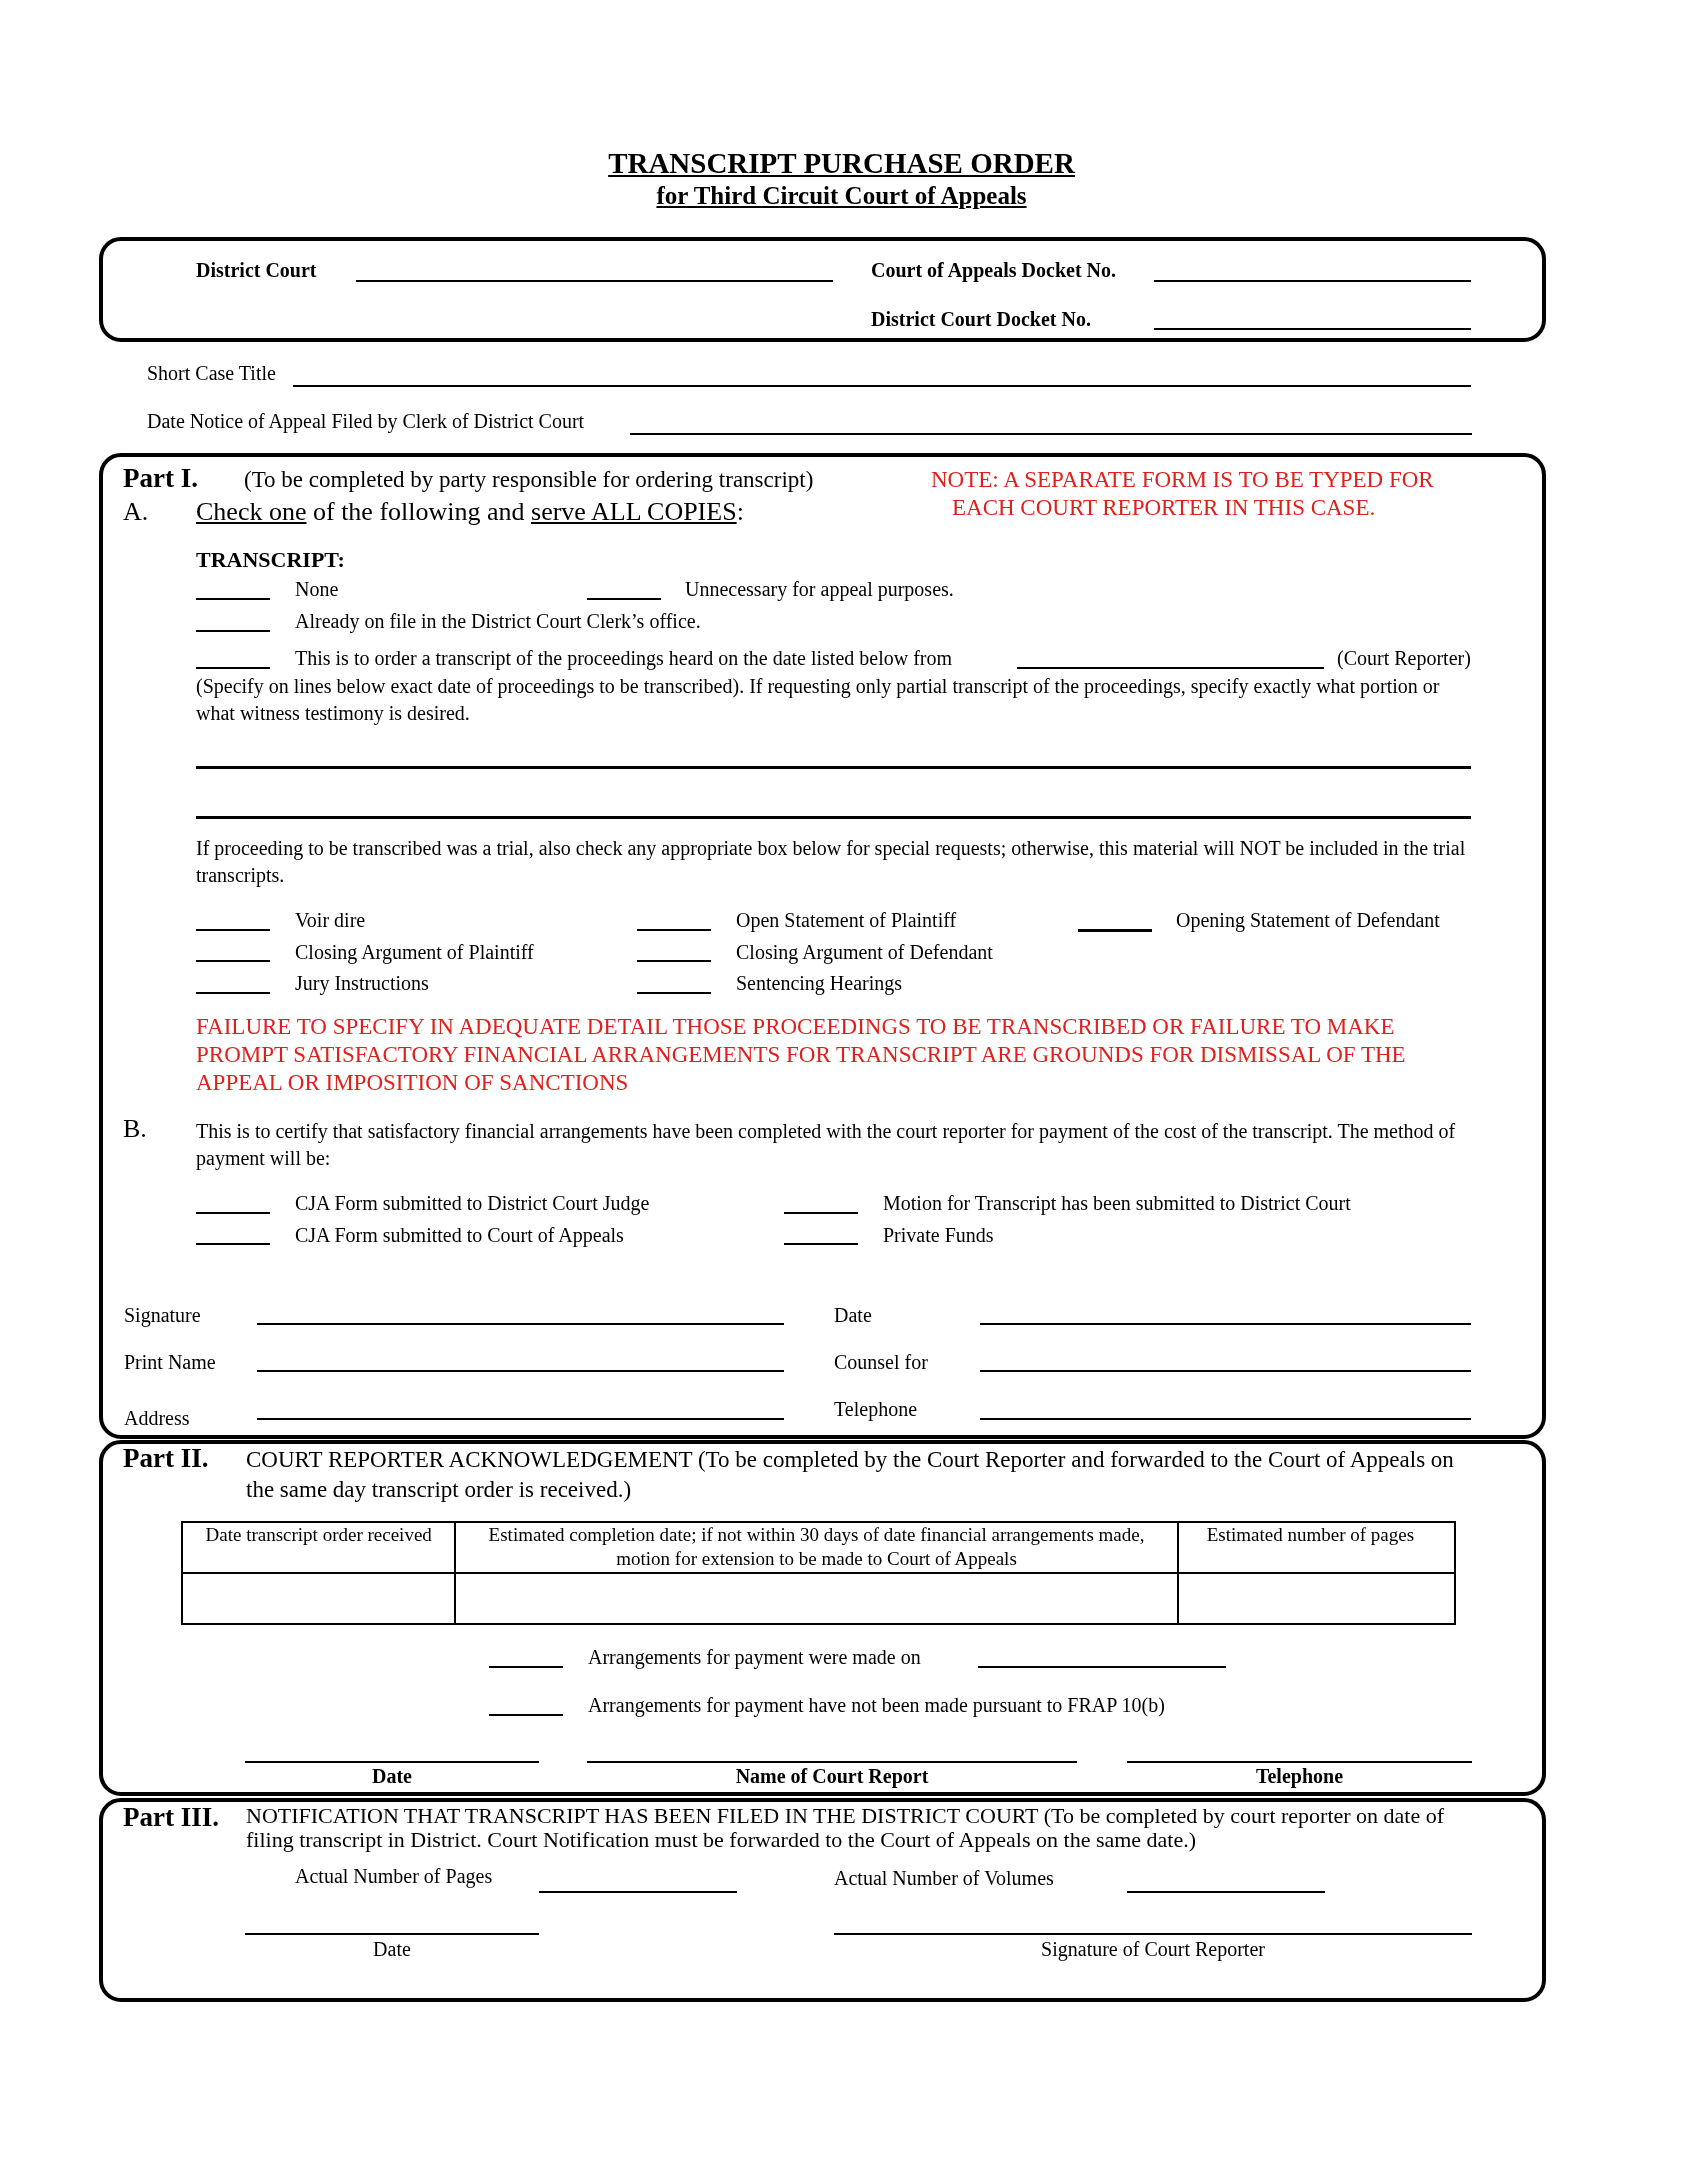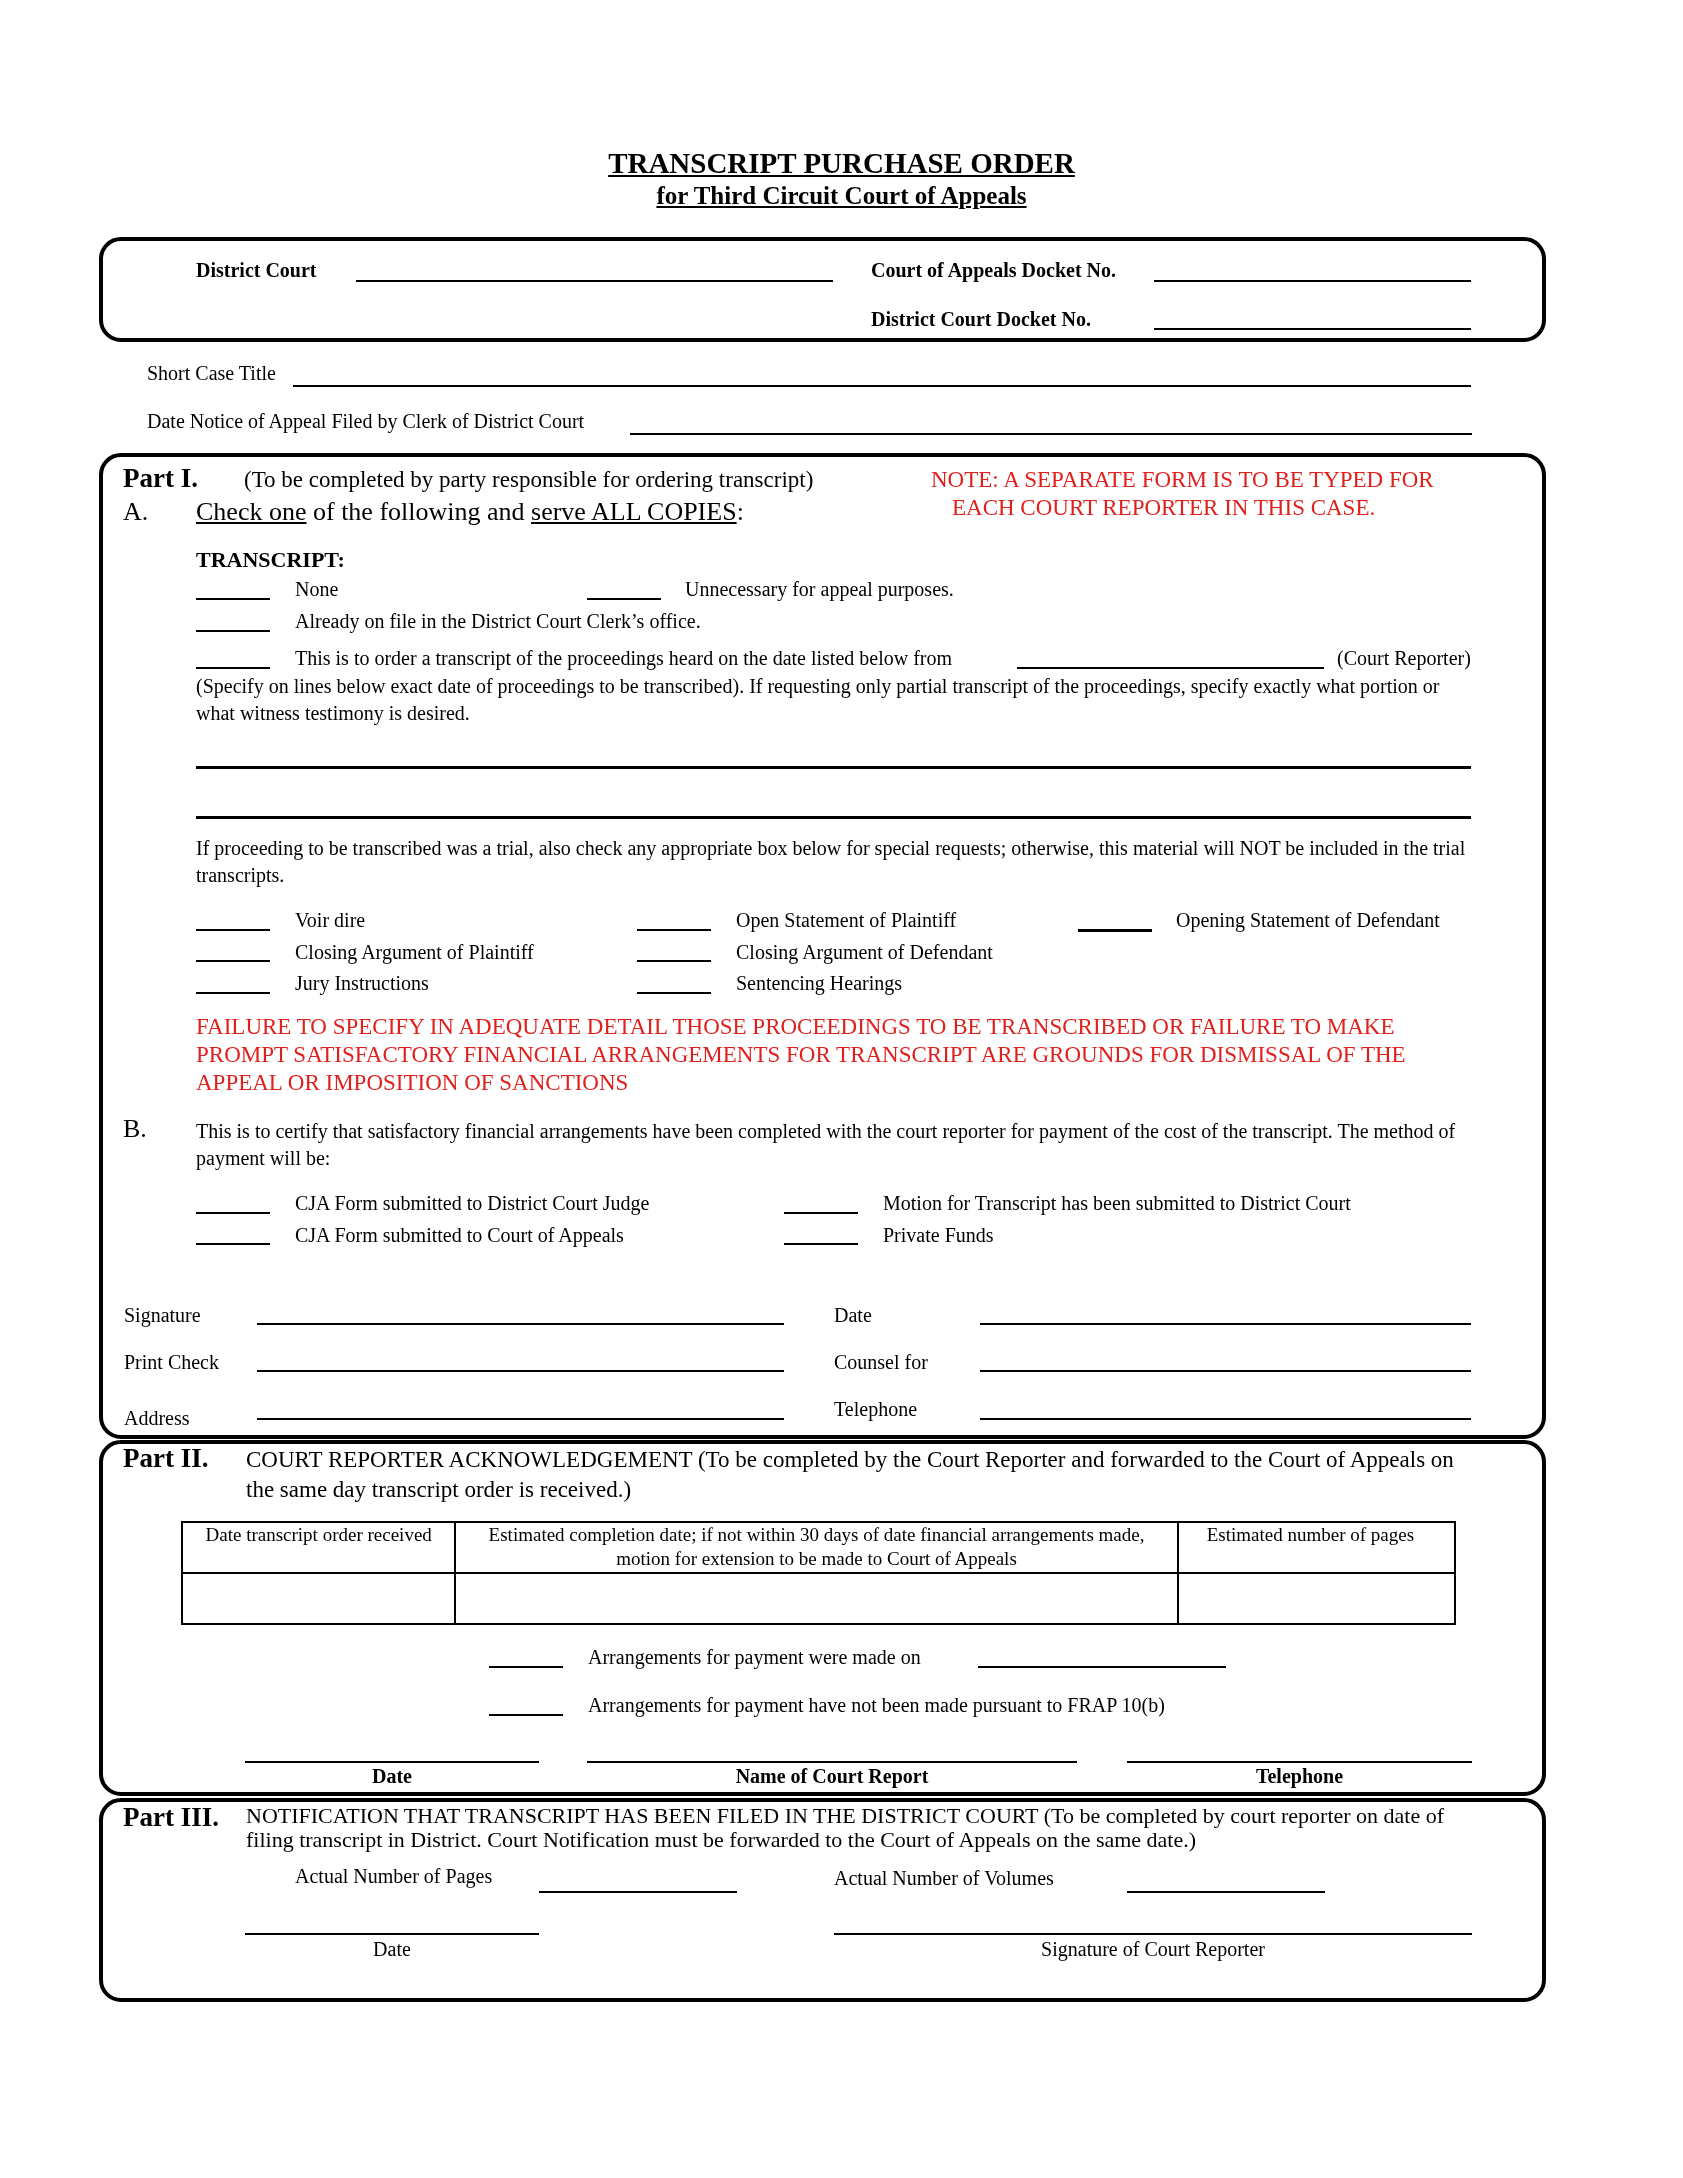--- a/index.html
+++ b/index.html
@@ -101,21 +101,21 @@
 <div class="line" style="left:196px;top:1243px;width:74px;"></div>
 <div class="abs t" style="left:295px;top:1224px;">CJA Form submitted to Court of Appeals</div>
 <div class="line" style="left:784px;top:1243px;width:74px;"></div>
 <div class="abs t" style="left:883px;top:1224px;">Private Funds</div>
 
 <div class="abs t" style="left:124px;top:1304px;">Signature</div>
 <div class="line" style="left:257px;top:1323px;width:527px;"></div>
 <div class="abs t" style="left:834px;top:1304px;">Date</div>
 <div class="line" style="left:980px;top:1323px;width:491px;"></div>
 
-<div class="abs t" style="left:124px;top:1351px;">Print Check</div>
+<div class="abs t" style="left:124px;top:1351px;">Print Name</div>
 <div class="line" style="left:257px;top:1370px;width:527px;"></div>
 <div class="abs t" style="left:834px;top:1351px;">Counsel for</div>
 <div class="line" style="left:980px;top:1370px;width:491px;"></div>
 
 <div class="abs t" style="left:124px;top:1398px;margin-top:9px;">Address</div>
 <div class="line" style="left:257px;top:1418px;width:527px;"></div>
 <div class="abs t" style="left:834px;top:1398px;">Telephone</div>
 <div class="line" style="left:980px;top:1418px;width:491px;"></div>
 
 <div class="box" style="left:99px;top:1440px;width:1447px;height:356px;"></div>

